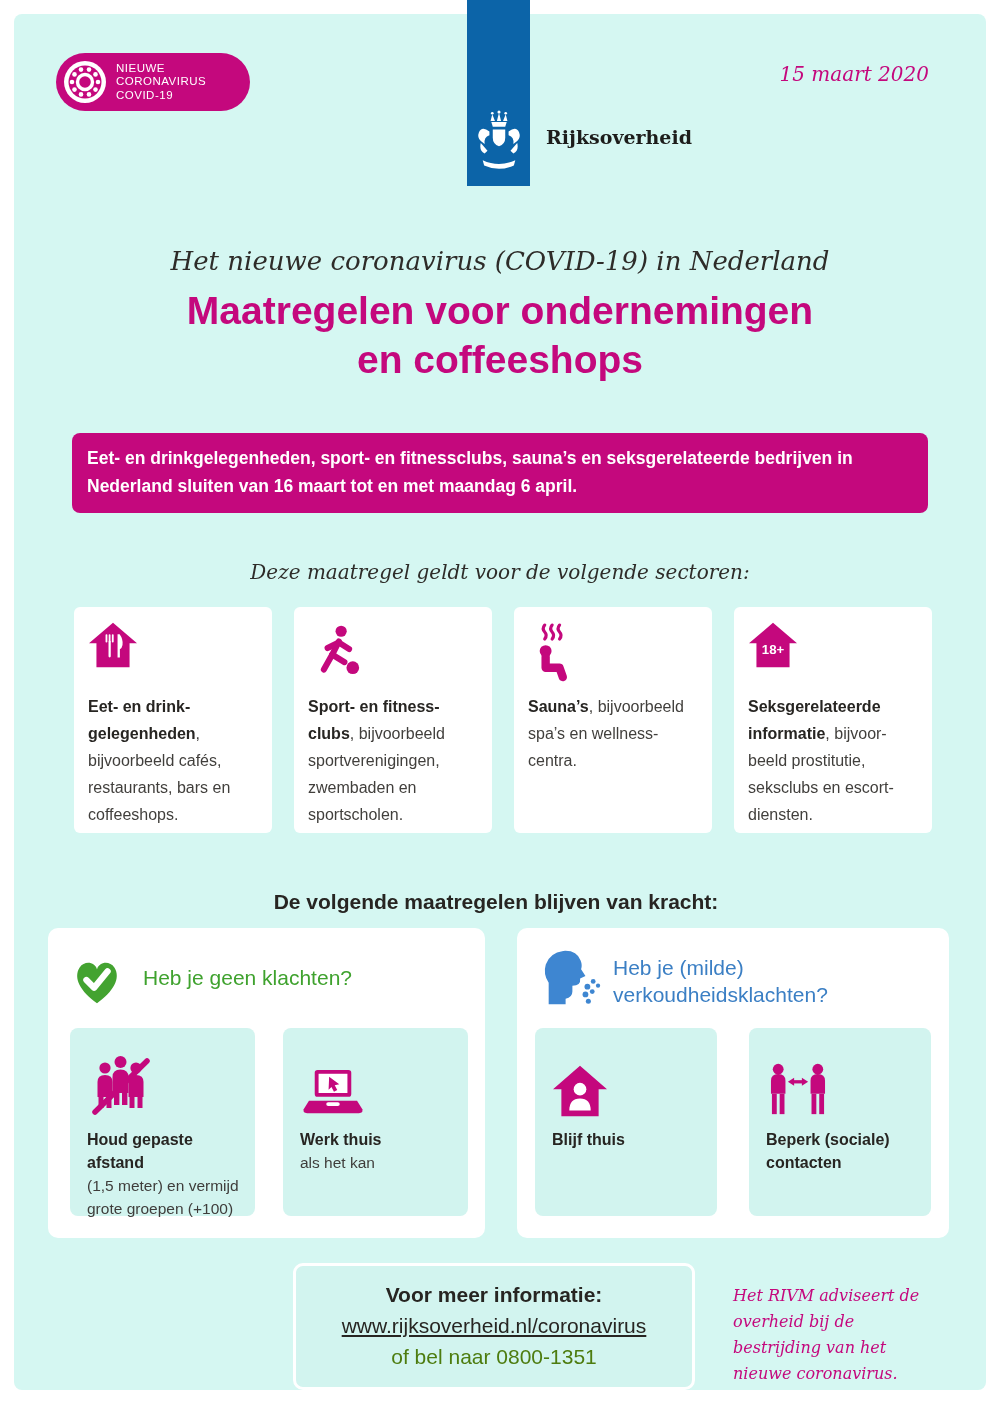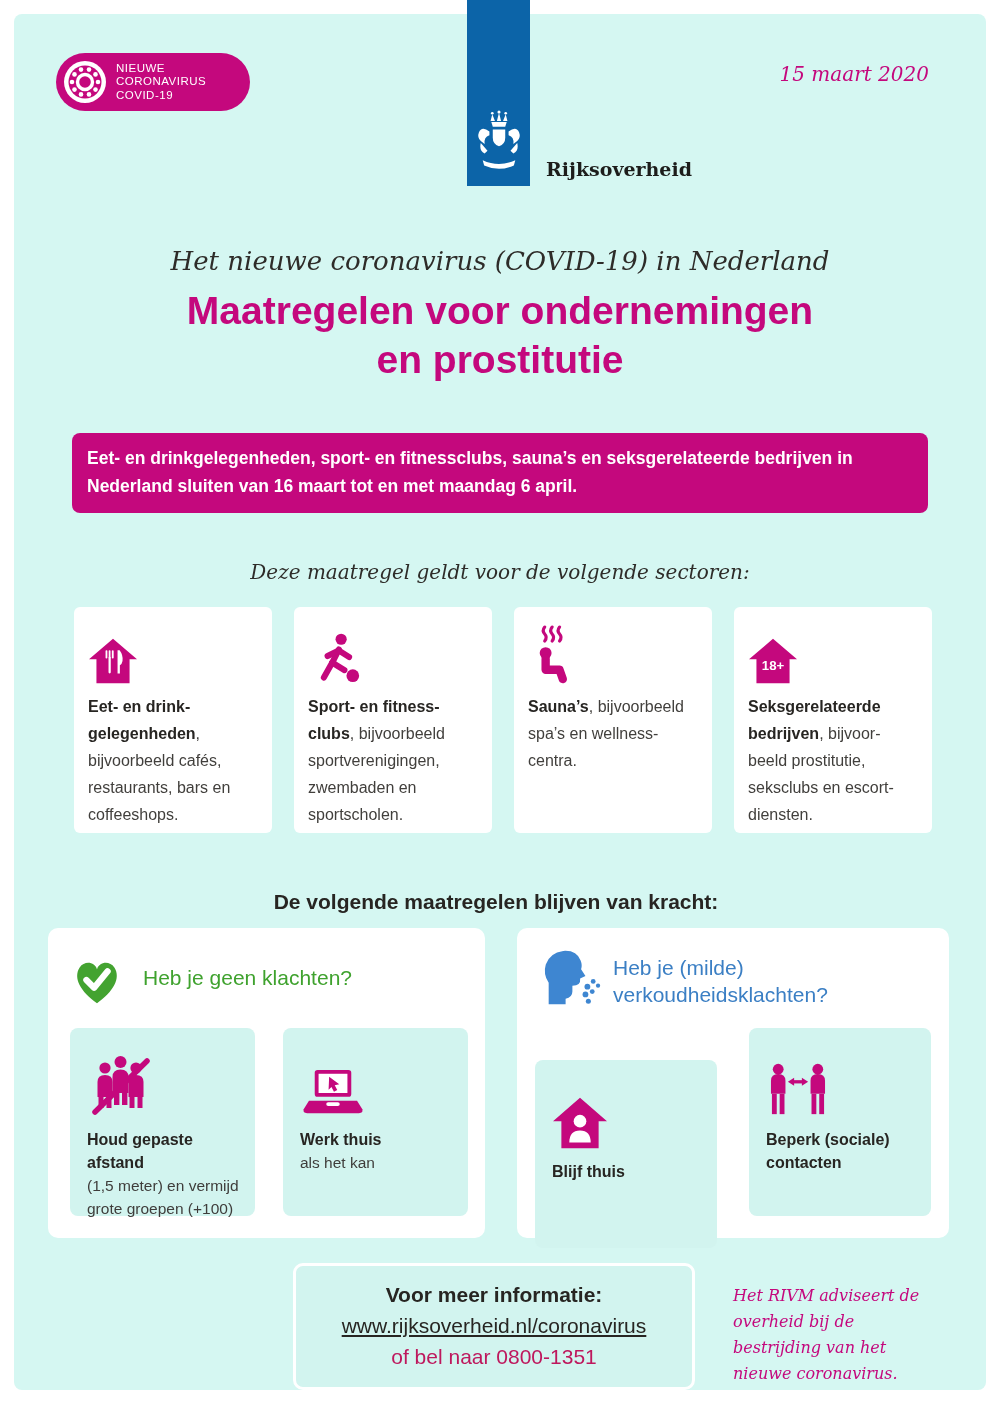--- a/index.html
+++ b/index.html
@@ -6,66 +6,66 @@
   body { background:#e9e9e9; font-family:"Liberation Sans", sans-serif; }
   .page { position:relative; width:1000px; height:1413px; background:#ffffff; margin:0 auto; overflow:hidden;padding-left:16px; }
   .panel { position:absolute; left:14px; top:14px; width:972px; height:1376px; background:#d5f7f2; border-radius:8px; }
 
   
   .badge { position:absolute; left:56px; top:53px; width:194px; height:58px; background:#c4087d; border-radius:29px; display:flex; align-items:center; padding-left:7px; }
   .badge-text { margin-left:9px; color:#fff; font-size:11.5px; line-height:13.5px; letter-spacing:0.5px; }
   .badge-text .l1 { font-weight:400; }
   .badge-text .l2, .badge-text .l3 { font-weight:400; }
   .ribbon { position:absolute; left:467px; top:0; width:63px; height:186px; background:#0c64a8; display:flex; justify-content:center; align-items:flex-end; padding-bottom:12px; }
-  .wordmark { position:absolute; left:546px; top:126px; font-family:"DejaVu Serif", serif; font-weight:700; font-size:19px; color:#1d1d1b;margin-top:32px; }
+  .wordmark { position:absolute; left:546px; top:126px; font-family:"DejaVu Serif", serif; font-weight:700; font-size:19px; color:#1d1d1b; }
   .date { position:absolute; right:71px; top:62px; font-size:20px; color:#c4087d; }
 
   .serif-i { font-family:"DejaVu Serif", serif; font-style:italic; }
 
   
   .subtitle { position:absolute; left:0; right:0; top:246px; text-align:center; font-size:26px; color:#2e2c29; }
   .main-title { position:absolute; left:0; right:0; top:286px; text-align:center; font-size:39px; line-height:49px; font-weight:700; color:#c4087d; }
 
   
   .banner { position:absolute; left:72px; top:433px; width:856px; height:80px; background:#c4087d; border-radius:8px; padding:11px 15px; color:#fff; font-weight:700; font-size:17.5px; line-height:28px; }
 
   .sectors-heading { position:absolute; left:0; right:0; top:560px; text-align:center; font-size:20px; color:#2e2c29; }
 
   
   .card { position:absolute; top:607px; width:198px; height:226px; background:#ffffff; border-radius:6px; padding:14px 14px 0 14px; }
   .card.c1 { left:74px; } .card.c2 { left:294px; } .card.c3 { left:514px; } .card.c4 { left:734px; }
-  .icon-box { height:64px; display:flex; align-items:flex-end; margin-bottom:8px; }
+  .icon-box { height:64px; display:flex; margin-bottom:8px; }
   .card p { font-size:16px; line-height:27px; color:#413f3c; }
   .card p strong { color:#272522; }
 
   .measures-heading { position:absolute; left:0; right:8px; top:890px; text-align:center; font-size:21px; font-weight:700; color:#272522; }
 
   
   .mpanel { position:absolute; top:928px; height:310px; background:#ffffff; border-radius:10px; }
   .mpanel.pl { left:48px; width:437px; }
   .mpanel.pr { left:517px; width:432px; }
   .phead-icon { position:absolute; }
   .q { position:absolute; font-size:21px; line-height:27px; }
   .q.green { color:#3fa22e; left:95px; top:36px; }
   .q.blue  { color:#3b7fc4; left:96px; top:26px; width:270px; }
 
   .subcard { position:absolute; top:100px; height:188px; background:#d2f4ef; border-radius:8px; padding:14px 16px 0 17px; }
   .subcard.sa { left:22px;  width:185px; }
   .subcard.sb { left:235px; width:185px; }
-  .subcard.sc { left:18px;  width:182px;margin-top:32px; }
+  .subcard.sc { left:18px;  width:182px; }
   .subcard.sd { left:232px; width:182px; }
   .sc-icon { height:76px; display:flex; align-items:flex-end; margin-bottom:10px; }
   .subcard p { font-size:15.5px; line-height:23px; color:#3f3d3b; }
   .subcard p strong { display:block; font-size:16px; color:#272522; }
 
   
   .footer-card { position:absolute; left:293px; top:1263px; width:402px; height:127px; background:#d2f4ef; border:3px solid #ffffff; border-radius:10px; text-align:center; padding-top:13px; }
   .f-head { font-size:21px; font-weight:700; color:#272522; line-height:31px; }
   .f-link { display:block; font-size:21px; color:#272522; text-decoration:underline; line-height:31px; cursor:pointer; }
-  .f-phone { font-size:21px; color:#be185d; line-height:31px; }
+  .f-phone { font-size:21px; color:#4d7c0f; line-height:31px; }
   .rivm { position:absolute; left:733px; top:1283px; width:208px; font-size:16px; line-height:26px; color:#c4087d; }
 </style>
 </head>
 <body>
 
 <div class="page">
   <div class="panel"></div>
 
   <div class="badge">
     <svg width="44" height="44" viewBox="0 0 44 44">
@@ -104,21 +104,21 @@
       <path d="M34 22 q8 -6 11 1 q2 5 -2 9 l-4 3 q1 -7 -5 -9 Z"></path>
       <path d="M5 34 q-2 8 4 11 l3 -3 Z M43 34 q2 8 -4 11 l-3 -3 Z"></path>
       <path d="M7 52 q17 8 34 0 l-1.5 5.5 q-15.5 7 -31 0 Z"></path>
     </svg>
   </div>
   <div class="wordmark">Rijksoverheid</div>
 
   <div class="date serif-i">15 maart 2020</div>
 
   <div class="subtitle serif-i">Het nieuwe coronavirus (COVID-19) in Nederland</div>
-  <h1 class="main-title"><span>Maatregelen voor ondernemingen</span><br><span>en prostitutie</span></h1>
+  <h1 class="main-title"><span>Maatregelen voor ondernemingen</span><br><span>en coffeeshops</span></h1>
 
   <div class="banner"><span>Eet- en drinkgelegenheden, sport- en fitnessclubs, sauna’s en seksgerelateerde bedrijven in Nederland sluiten van 16 maart tot en met maandag 6 april.</span></div>
 
   <div class="sectors-heading serif-i">Deze maatregel geldt voor de volgende sectoren:</div>
 
   <div class="card c1">
     <div class="icon-box">
       <svg width="50" height="48" viewBox="0 0 60 58">
         <path d="M30 2 L59 27 L50 27 L50 56 L10 56 L10 27 L1 27 Z" fill="#c4087d"></path>
         <g fill="#ffffff">
@@ -165,21 +165,21 @@
     <p><strong>Sauna’s</strong><span>, bijvoorbeeld spa’s en wellness-centra.</span></p>
   </div>
 
   <div class="card c4">
     <div class="icon-box">
       <svg width="50" height="48" viewBox="0 0 60 58">
         <path d="M30 2 L59 27 L50 27 L50 56 L10 56 L10 27 L1 27 Z" fill="#c4087d"></path>
         <text x="30" y="40" text-anchor="middle" font-family="Liberation Sans, sans-serif" font-size="16" font-weight="bold" fill="#ffffff">18+</text>
       </svg>
     </div>
-    <p><strong>Seksgerelateerde bedrijven</strong><span>, bijvoor-beeld prostitutie, seksclubs en escort-diensten.</span></p>
+    <p><strong>Seksgerelateerde informatie</strong><span>, bijvoor-beeld prostitutie, seksclubs en escort-diensten.</span></p>
   </div>
 
   <div class="measures-heading">De volgende maatregelen blijven van kracht:</div>
 
   <div class="mpanel pl">
     <svg class="phead-icon" style="left:22px; top:26px;" width="54" height="54" viewBox="0 0 56 54">
       <path d="M28 50 C11 38 3 24 10 13 C15 5.5 26 7 28 15 C30 7 41 5.5 46 13 C53 24 45 38 28 50 Z" fill="#43a330"></path>
       <path d="M17 26 L25 34 L39 17" stroke="#ffffff" stroke-width="6.5" fill="none" stroke-linecap="round" stroke-linejoin="round"></path>
     </svg>
     <div class="q green">Heb je geen klachten?</div>

